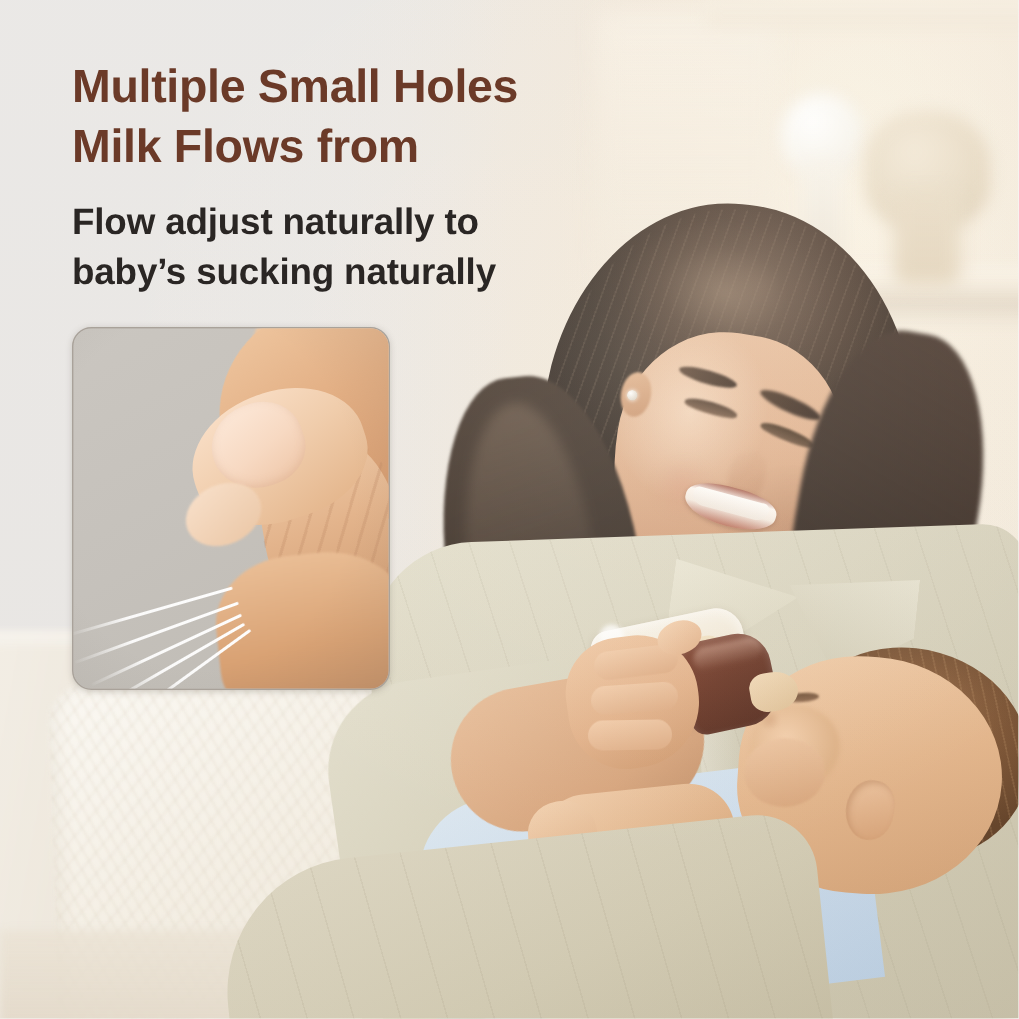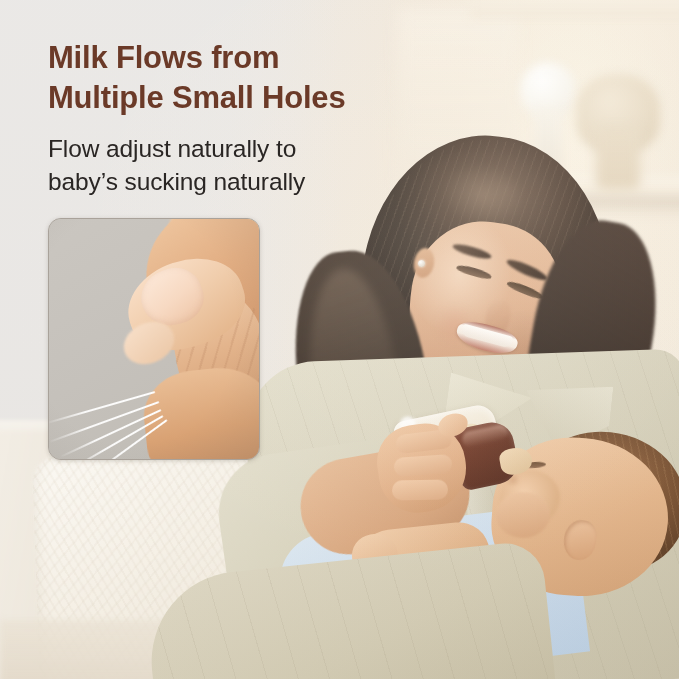--- a/index.html
+++ b/index.html
@@ -679,21 +679,21 @@
     margin: 0;
     font-size: 31px;
     font-weight: bold;
     line-height: 1.30;
     letter-spacing: -0.2px;
   }
   .headline .ln { display: block; }
   .subhead {
     margin: 13px 0 0 0;
     font-size: 24.5px;
-    font-weight: normal;
+    font-weight: bold;
     line-height: 1.35;
     letter-spacing: -0.1px;
   }
   .subhead .ln { display: block; }
 
   
   .inset {
     position: absolute;
     left: 48px;
     top: 218px;
@@ -894,22 +894,22 @@
     <div class="baby-leg"></div>
 
     <div class="lap"></div>
     <div class="lap-fold"></div>
 
     <div class="grade"></div>
   </div>
 
   <div class="text-block">
     <h1 class="headline" style="color: rgb(107, 58, 40);">
+      <span class="ln">Multiple Small Holes</span>
       <span class="ln">Milk Flows from</span>
-      <span class="ln">Multiple Small Holes</span>
     </h1>
     <p class="subhead" style="color: rgb(42, 38, 36);">
       <span class="ln">Flow adjust naturally to</span>
       <span class="ln">baby’s sucking naturally</span>
     </p>
   </div>
 
   <div class="inset">
     <div class="inset-bg"></div>
     <div class="inset-thumb-top"></div>

